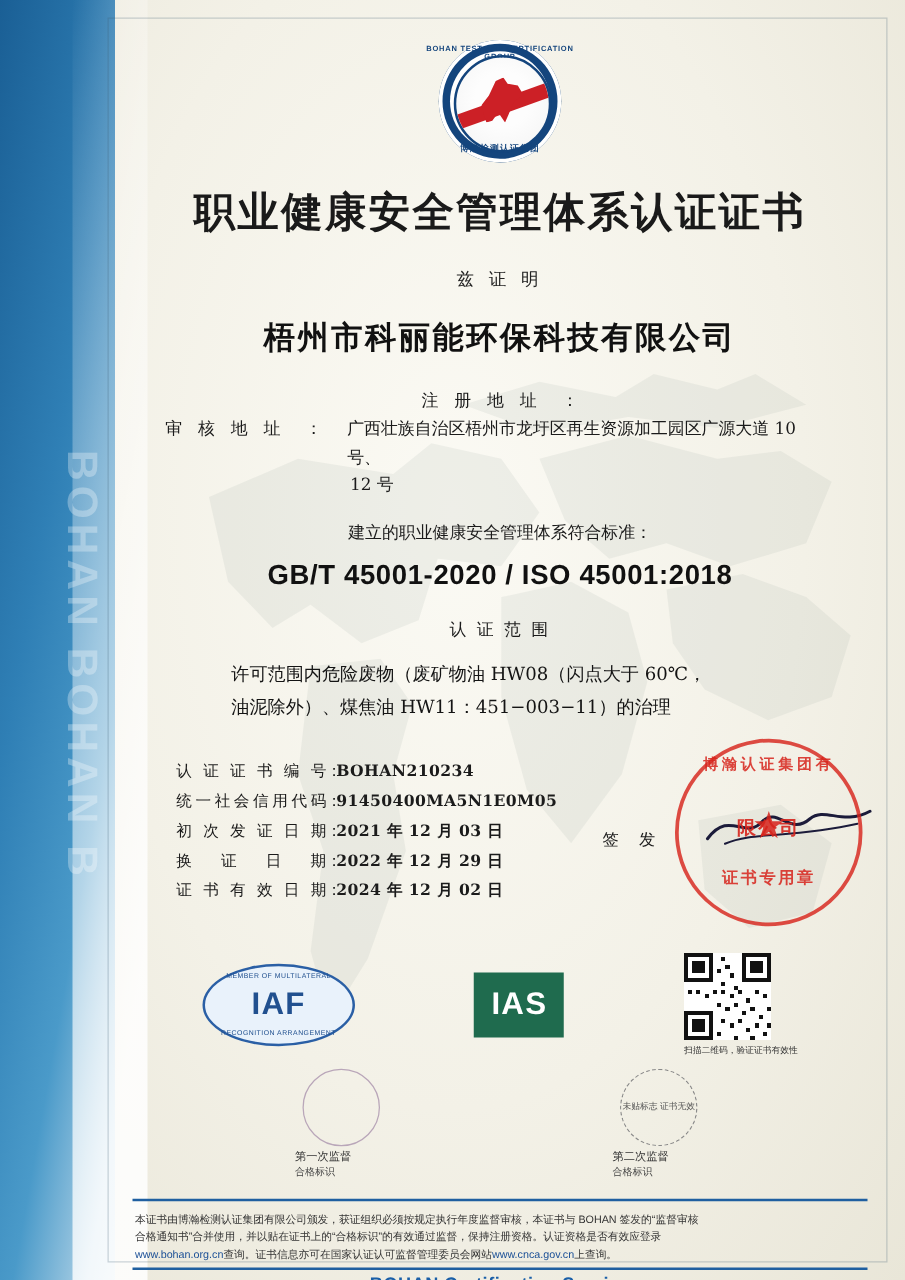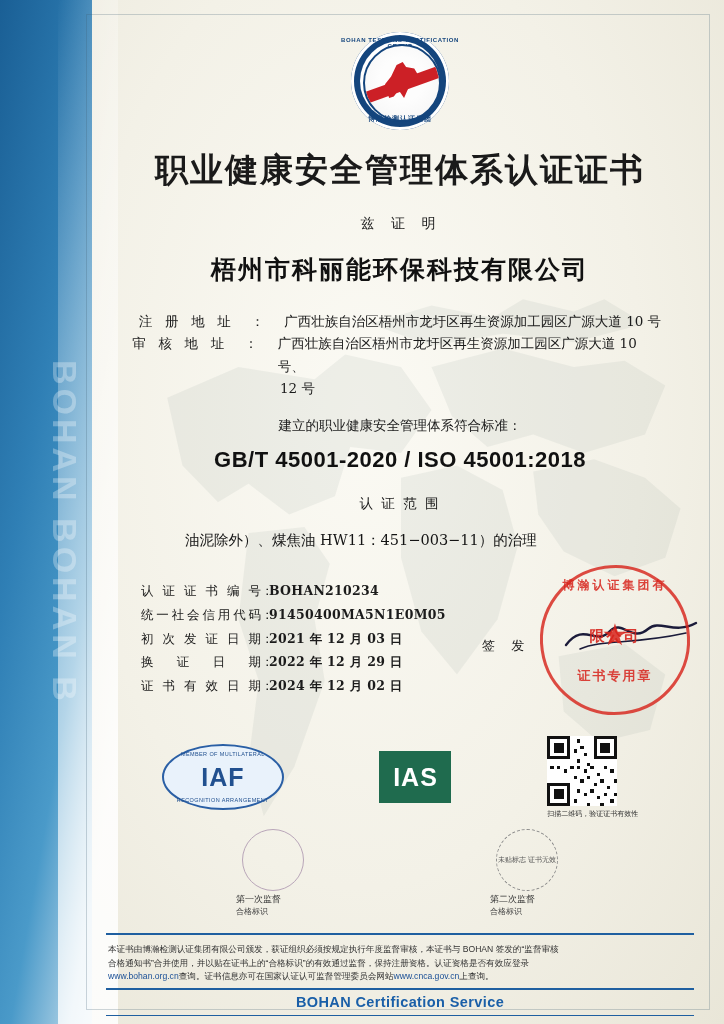--- a/index.html
+++ b/index.html
@@ -83,21 +83,21 @@
   .logo .txt-bot{bottom:6px;font-size:7px;letter-spacing:1px;}
   
   .title{
     text-align:center;
     font-family:"DejaVu Serif","Liberation Serif",serif;
     font-size:33px;font-weight:bold;color:#1a1a1a;
     letter-spacing:2px;margin-top:18px;
   }
   .subtitle{
     text-align:center;font-size:14px;color:#222;margin-top:22px;letter-spacing:4px;
-    font-family:Liberation Mono, monospace;
+    font-family:Liberation Sans, sans-serif;
   }
   .company{
     text-align:center;
     font-family:"DejaVu Serif","Liberation Serif",serif;
     font-size:25px;font-weight:bold;color:#111;letter-spacing:2px;margin-top:20px;
   }
   .addr-block{margin-top:24px;font-size:13.5px;color:#1b1b1b;line-height:1.65;
     font-family:"DejaVu Serif","Liberation Serif",serif;}
   .addr-row{display:flex;justify-content:center;gap:20px;}
   .addr-row .lbl{width:92px;text-align:justify;text-align-last:justify;flex:none;}
@@ -250,35 +250,35 @@
     </div>
 
     <div class="title">职业健康安全管理体系认证证书</div>
     <div class="subtitle">兹 证 明</div>
     <div class="company">梧州市科丽能环保科技有限公司</div>
 
     <div class="addr-block">
       <div class="addr-row">
         <span class="lbl">注册地址</span>
         <span>：</span>
-        <span class="val">广西壮族自治区梧州市龙圩区再生资源加工园区广源大道 10 号</span>
       </div>
       <div class="addr-row">
         <span class="lbl">审核地址</span>
         <span>：</span>
         <span class="val">广西壮族自治区梧州市龙圩区再生资源加工园区广源大道 10 号、</span>
       </div>
       <div class="addr-cont">12 号</div>
     </div>
 
     <div class="std-label">建立的职业健康安全管理体系符合标准：</div>
     <div class="standard">GB/T 45001-2020 / ISO 45001:2018</div>
 
     <div class="scope-label">认 证 范 围</div>
     <div class="scope-body">
+      <div>许可范围内危险废物（废矿物油 HW08（闪点大于 60℃，</div>
       <div>油泥除外）、煤焦油 HW11：451−003−11）的治理</div>
     </div>
 
     <div class="details">
       <div class="detail-row">
         <span class="k">认证证书编号</span>
         <span class="sep">：</span>
         <span class="v">BOHAN210234</span>
       </div>
       <div class="detail-row">

